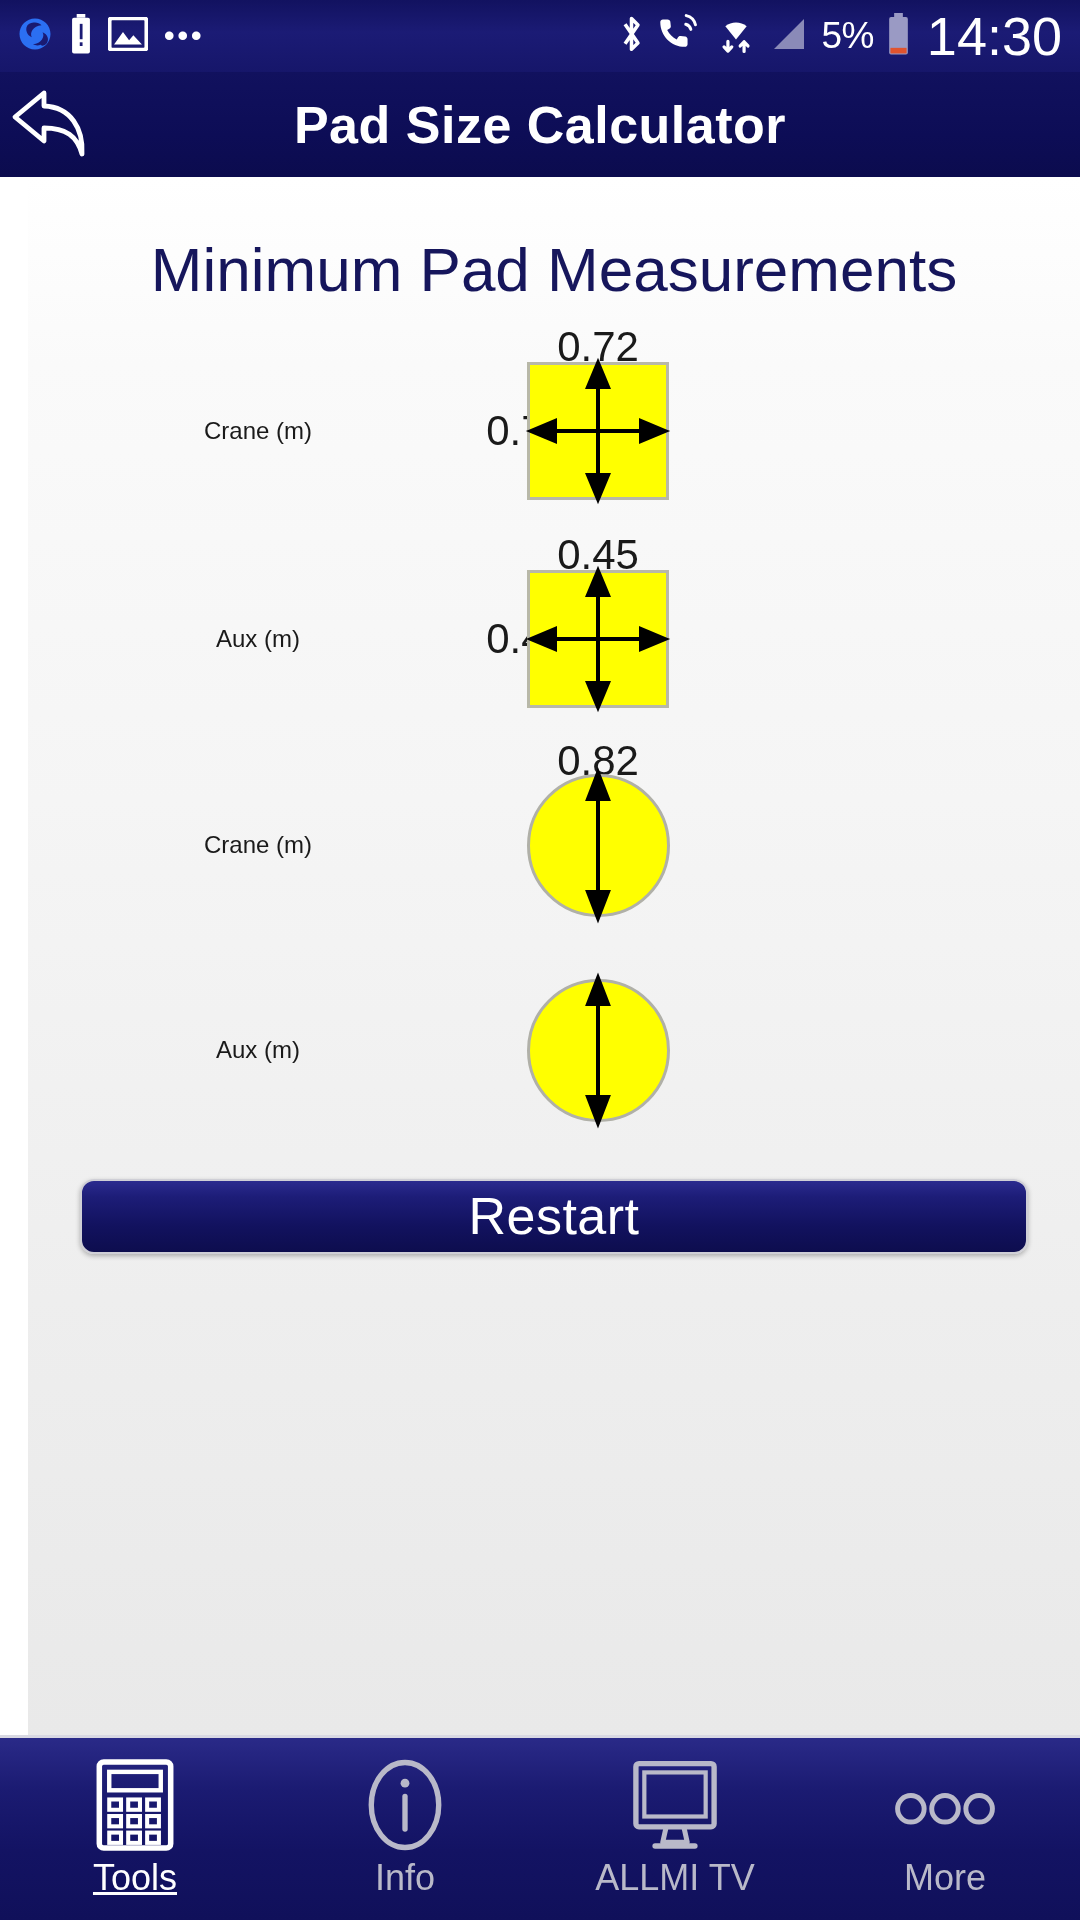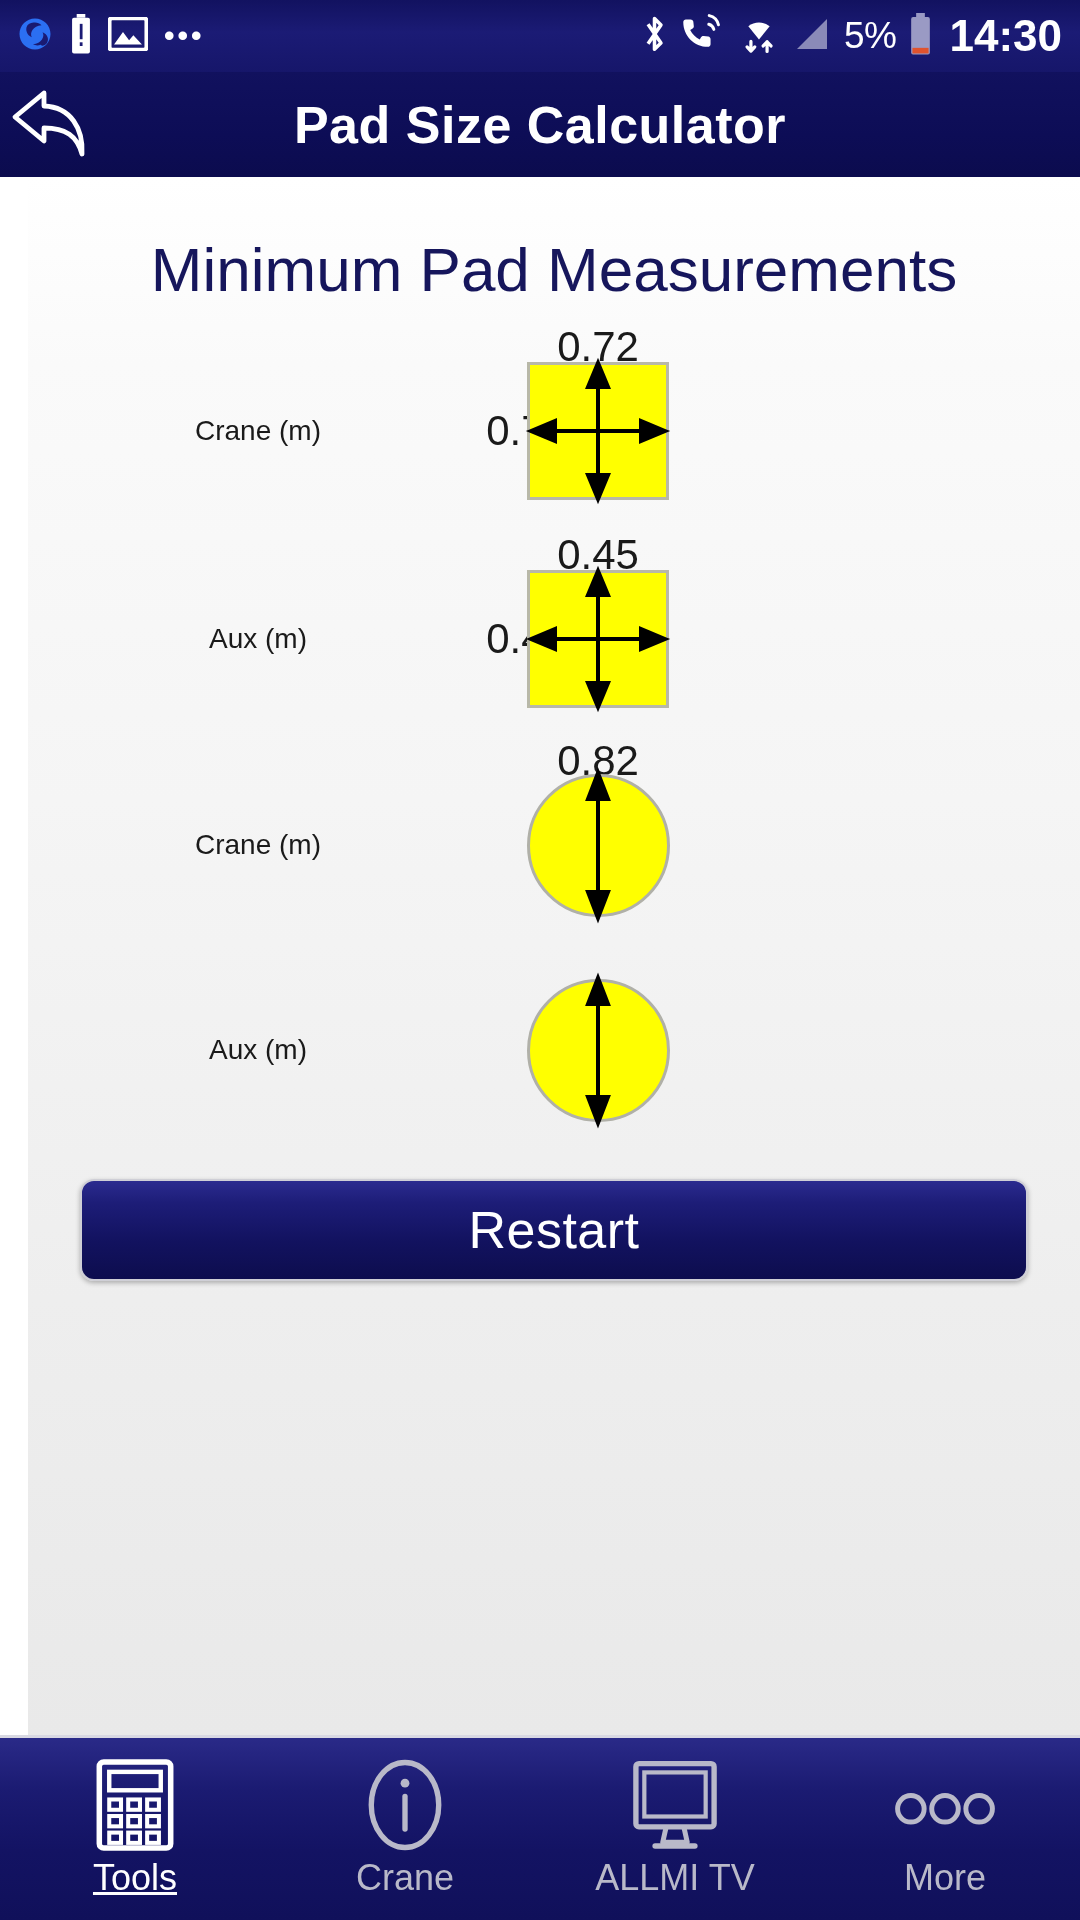--- a/index.html
+++ b/index.html
@@ -17,21 +17,21 @@
     background:linear-gradient(180deg,#121260 0%,#1b1b75 45%,#16166a 100%);
     display:flex; align-items:center; justify-content:space-between;
     padding:0 18px 0 16px;
   }
   .sb-left, .sb-right{ display:flex; align-items:center; }
   .sb-left{ gap:14px; }
   .sb-right{ gap:12px; }
   .sb-ico{ display:block; }
   .sb-dots{ color:#fff; font-size:30px; line-height:14px; letter-spacing:3px; font-weight:700; margin-left:2px; }
   .sb-pct{ color:#fff; font-size:37px; font-weight:400; letter-spacing:-0.5px; }
-  .sb-time{ color:#fff; font-size:44px; font-weight:700; letter-spacing:0px; margin-left:4px; }
+  .sb-time{ color:#fff; font-size:54px; font-weight:400; letter-spacing:0px; margin-left:4px; }
 
   
   .titlebar{
     height:105px; flex:0 0 105px;
     background:linear-gradient(180deg,#11115e 0%,#0d0d56 60%,#0b0b4e 100%);
     display:flex; align-items:center; position:relative;
   }
   .backbtn{
     width:110px; height:105px; display:flex; align-items:center; justify-content:center;
     cursor:pointer;
@@ -60,21 +60,21 @@
 
   .padrow{
     position:relative;
     display:flex; align-items:center;
     height:208px;
   }
   .padrow.circle-row{ height:205px; }
 
   .row-label{
     position:absolute; left:0; width:460px; text-align:center;
-    color:#1a1a1a; font-size:28px; font-weight:400;
+    color:#1a1a1a; font-size:24px; font-weight:400;
   }
   .row-leftval{
     position:absolute; left:420px; width:120px; text-align:right;
     color:#1a1a1a; font-size:42px; font-weight:400;
   }
   .shape-wrap{
     position:absolute; left:497px; top:0; width:146px; height:100%;
     display:flex; align-items:center; justify-content:center;
   }
   .topval{
@@ -91,21 +91,21 @@
     width:143px; height:143px;
     background:#ffff00;
     border:3px solid #b0b0a8;
     border-radius:50%;
   }
   .shape-svg{ position:absolute; left:0; top:0; width:146px; height:100%; overflow:visible; }
 
   
   .restart-area{ flex:0 0 auto; padding:26px 0 0 0; display:flex; justify-content:center; }
   .restart-btn{
-    width:948px; height:102px;
+    width:948px; height:75px;
     border-radius:14px;
     background:linear-gradient(180deg,#2b2b8f 0%,#1d1d78 22%,#12125f 62%,#0d0d4e 100%);
     border:2px solid #cfcfd6;
     box-shadow:0 2px 5px rgba(0,0,0,0.28);
     color:#ffffff; font-size:52px; font-weight:400;
     display:flex; align-items:center; justify-content:center;
     cursor:pointer; letter-spacing:0.5px;text-align:right;
   }
   .spacer{ flex:1 1 auto; }
 
@@ -311,21 +311,21 @@
 
 
     <div class="navitem">
       <span class="nav-ico">
         <svg width="80" height="92" viewBox="0 0 40 48">
           <ellipse cx="20" cy="24" rx="17.6" ry="22.2" fill="none" stroke="#b9b9c9" stroke-width="2.8"></ellipse>
           <circle cx="20" cy="12.6" r="2.3" fill="#b9b9c9"></circle>
           <line x1="20" y1="19.5" x2="20" y2="36.5" stroke="#b9b9c9" stroke-width="2.8" stroke-linecap="round"></line>
         </svg>
       </span>
-      <span class="nav-label">Crane</span>
+      <span class="nav-label">Info</span>
     </div>
 
     <div class="navitem">
       <span class="nav-ico">
         <svg width="96" height="92" viewBox="0 0 50 48">
           <rect x="4.6" y="2.4" width="40.8" height="33" rx="1.6" fill="none" stroke="#b9b9c9" stroke-width="2.8"></rect>
           <rect x="9" y="7" width="32" height="23" fill="none" stroke="#b9b9c9" stroke-width="2.2"></rect>
           <path d="M20.4 35.4 L18.6 43.4 L31.4 43.4 L29.6 35.4" fill="none" stroke="#b9b9c9" stroke-width="2.6" stroke-linejoin="round"></path>
           <line x1="14.6" y1="45.4" x2="35.4" y2="45.4" stroke="#b9b9c9" stroke-width="2.8" stroke-linecap="round"></line>
         </svg>

